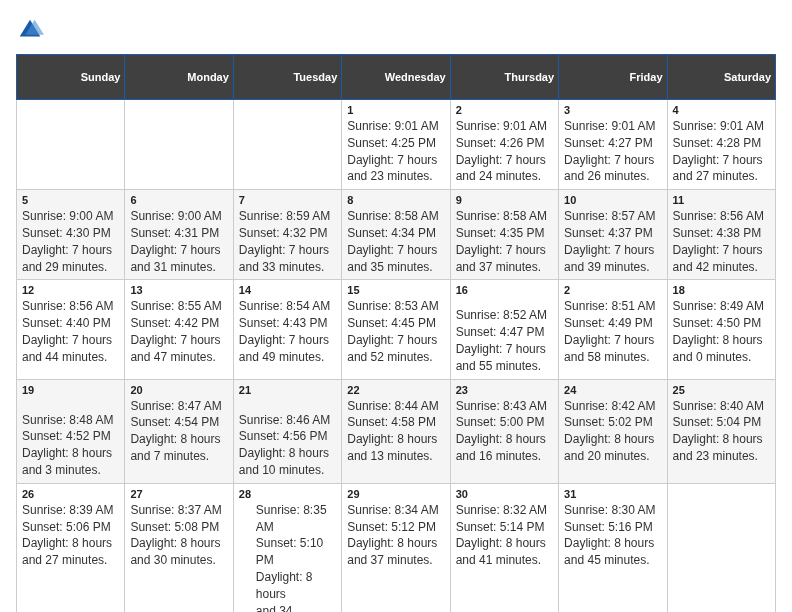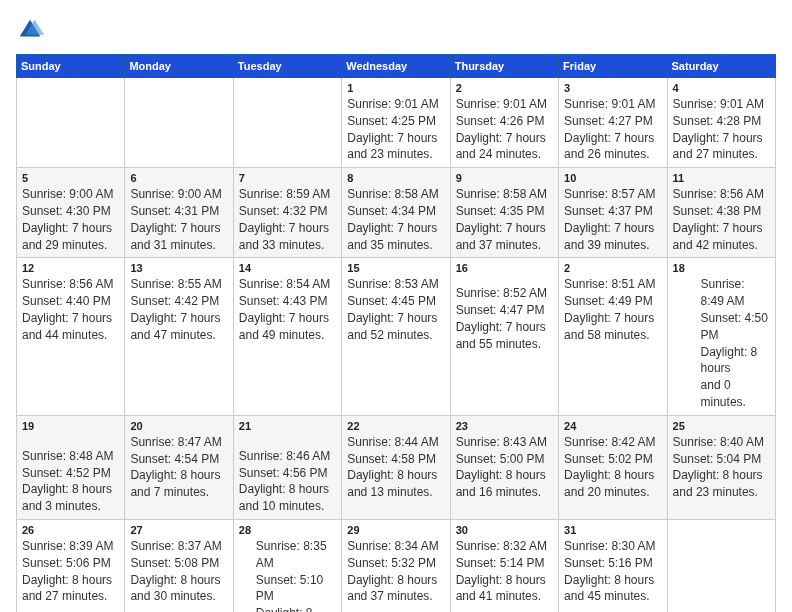--- a/index.html
+++ b/index.html
@@ -60,26 +60,26 @@
       color: #555;
     }
     .calendar {
       flex: 1;
       border: 1px solid #ccc;
       border-collapse: collapse;
       width: 100%;
       table-layout: fixed;
     }
     .calendar th {
-      background: #1d4ed8;
+      background: #404040;
       color: #fff;
       font-size: 11px;
       font-weight: bold;
-      padding: 5px 4px;
-      text-align: left;
+      padding: 16px 4px;
+      text-align: right;
       border: 1px solid #1a5ba6;
     }
     .calendar td {
       vertical-align: top;
       padding: 4px 5px;
       border: 1px solid #ccc;
       font-size: 9px;
       color: #333;
       height: 78px;
       background: #fff;
@@ -259,21 +259,21 @@
           </td>
           <td>
             <span class="day-number">2</span>
             <div class="day-info" style="white-space: pre-line;">Sunrise: 8:51 AM
 Sunset: 4:49 PM
 Daylight: 7 hours
 and 58 minutes.</div>
           </td>
           <td>
             <span class="day-number">18</span>
-            <div class="day-info" style="white-space: pre-line; margin-left: 28px;">Sunrise: 8:49 AM
+            <div class="day-info" style="white-space: pre-line;">Sunrise: 8:49 AM
 Sunset: 4:50 PM
 Daylight: 8 hours
 and 0 minutes.</div>
           </td>
         </tr>
         <tr>
           <td>
             <span class="day-number">19</span>
             <div class="day-info" style="white-space: pre-line; margin-top: 16px;">Sunrise: 8:48 AM
 Sunset: 4:52 PM
@@ -341,21 +341,21 @@
           <td>
             <span class="day-number">28</span>
             <div class="day-info" style="white-space: pre-line; margin-left: 17px;">Sunrise: 8:35 AM
 Sunset: 5:10 PM
 Daylight: 8 hours
 and 34 minutes.</div>
           </td>
           <td>
             <span class="day-number">29</span>
             <div class="day-info" style="white-space: pre-line;">Sunrise: 8:34 AM
-Sunset: 5:32 PM
+Sunset: 5:12 PM
 Daylight: 8 hours
 and 37 minutes.</div>
           </td>
           <td>
             <span class="day-number">30</span>
             <div class="day-info" style="white-space: pre-line;">Sunrise: 8:32 AM
 Sunset: 5:14 PM
 Daylight: 8 hours
 and 41 minutes.</div>
           </td>

